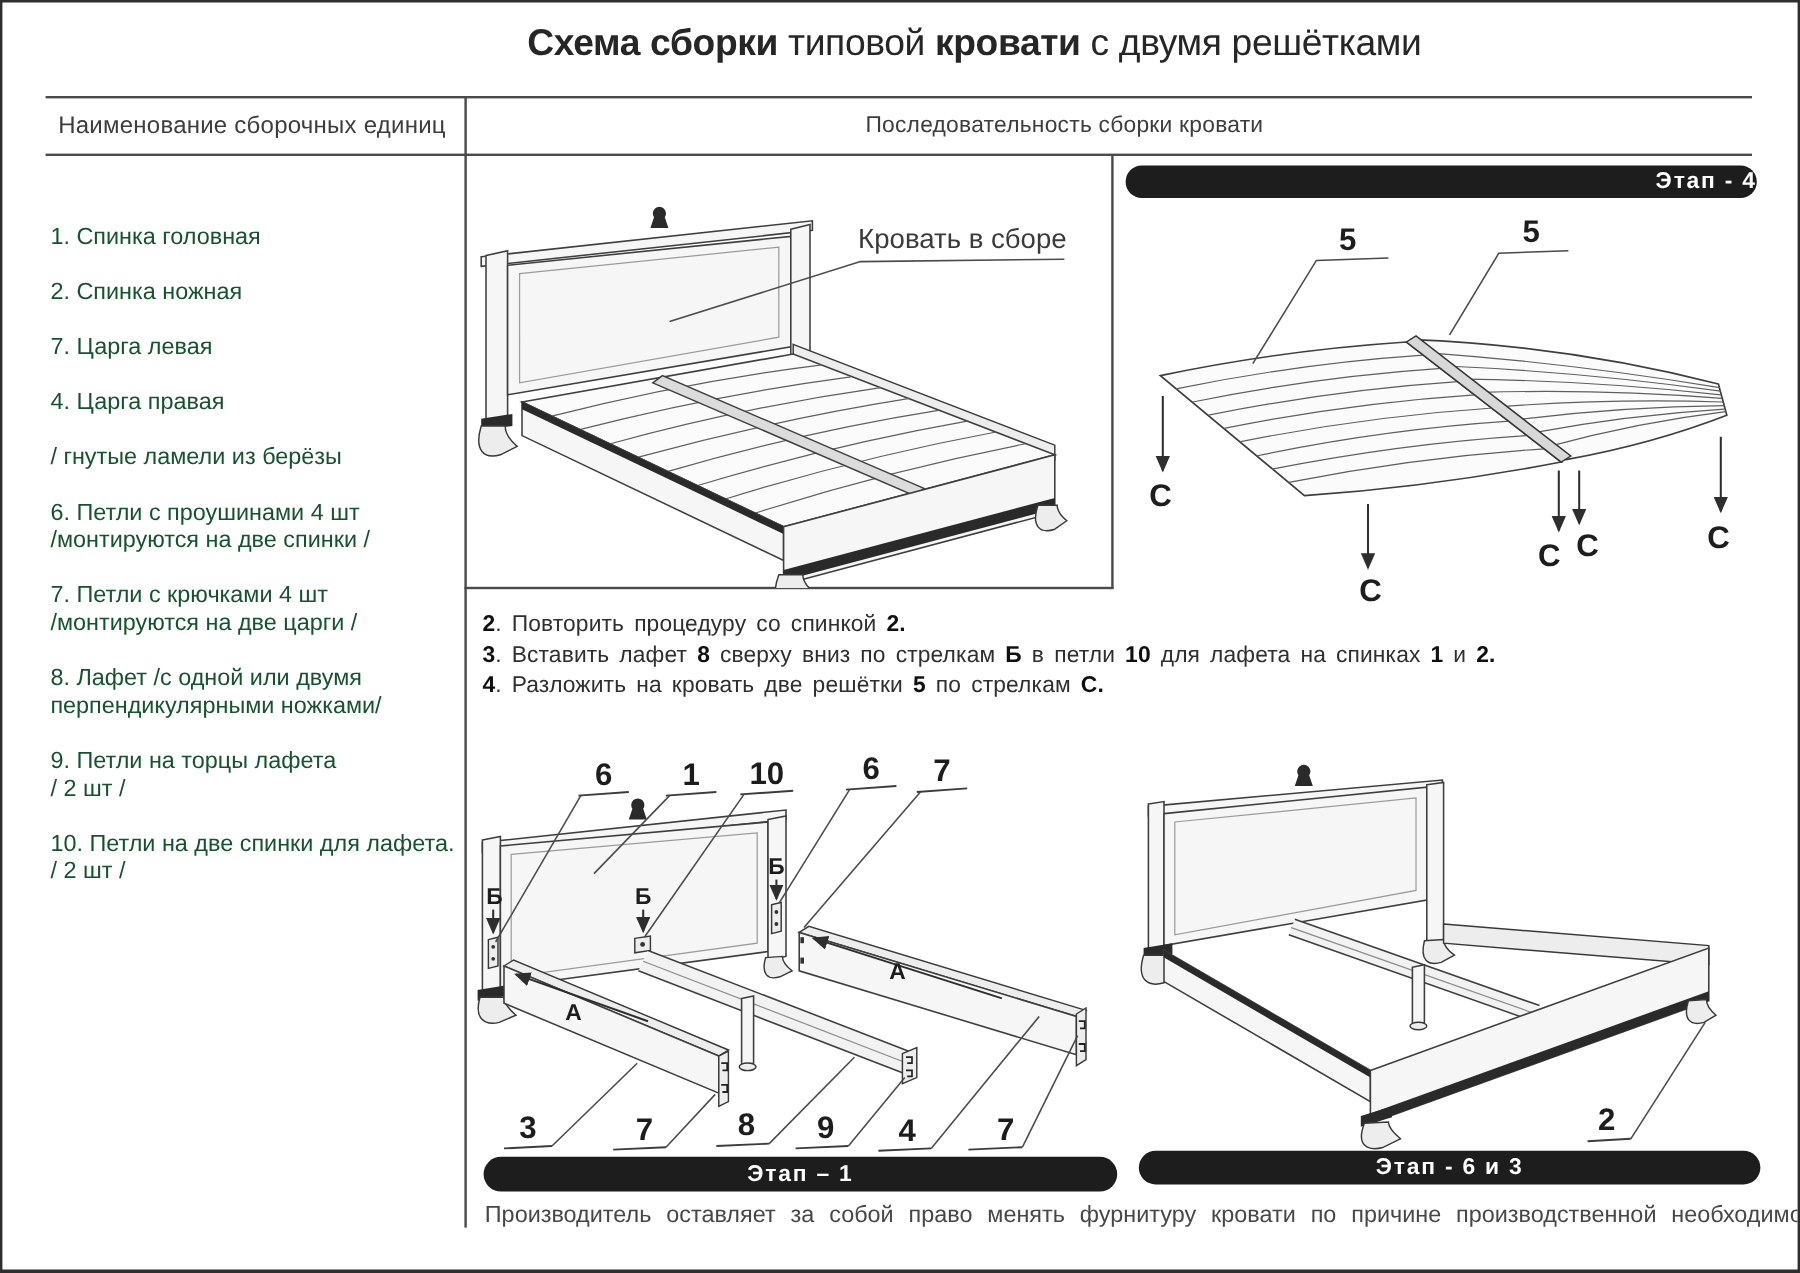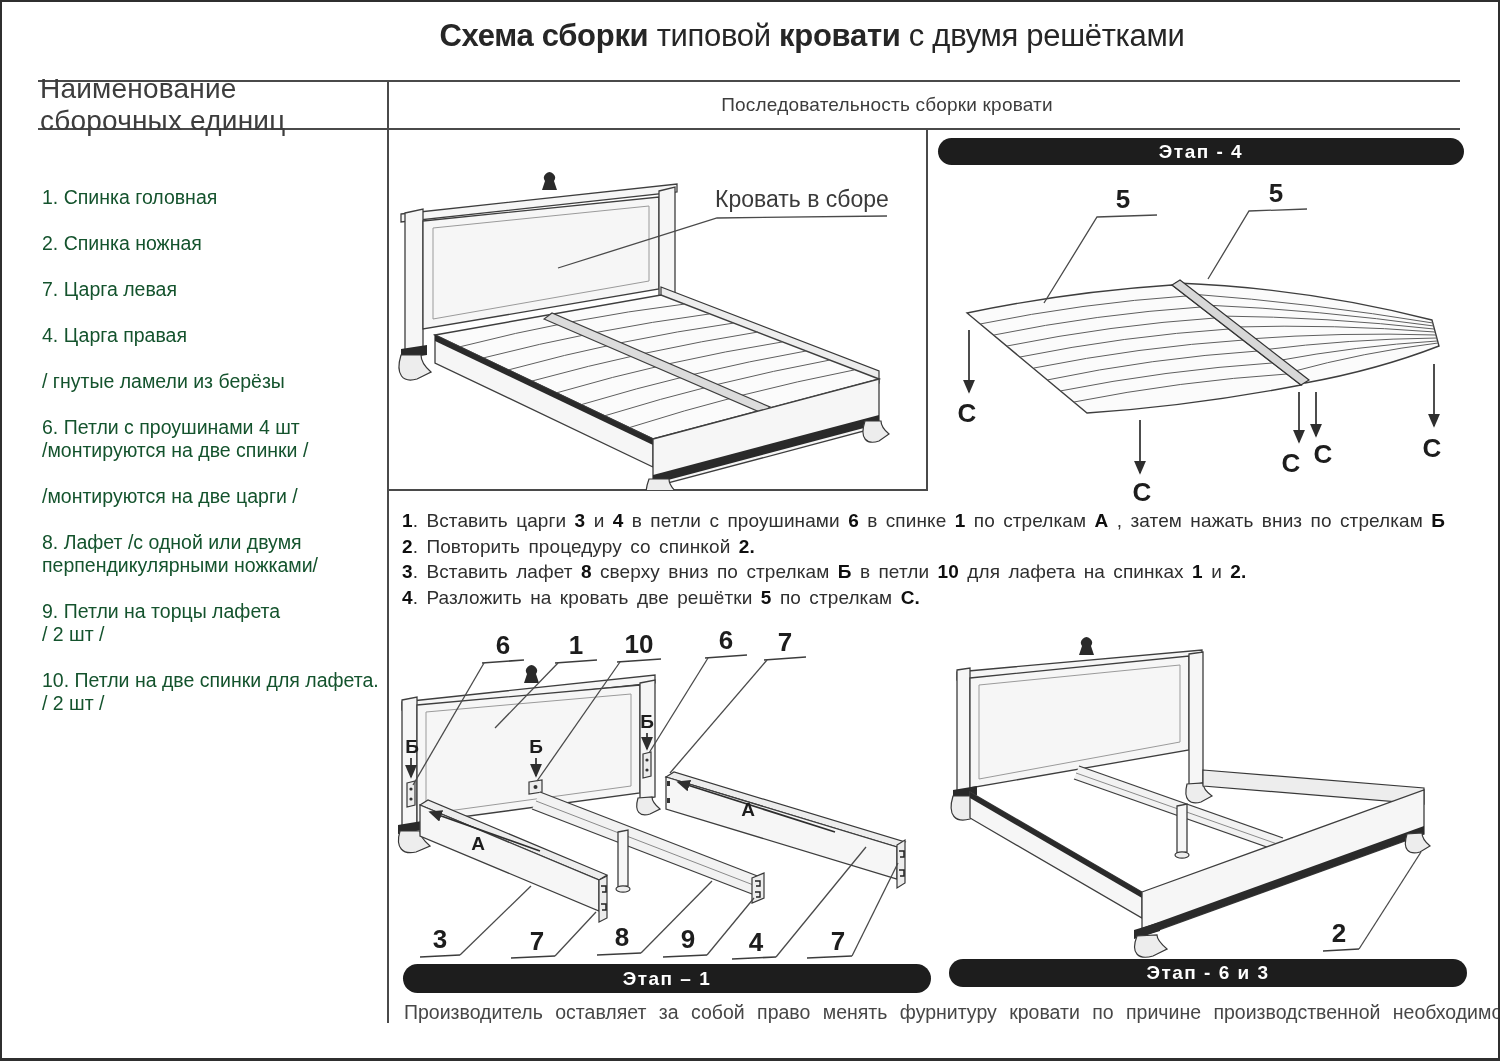--- a/index.html
+++ b/index.html
@@ -11,21 +11,21 @@
   .abs{position:absolute;}
   .hline{position:absolute;height:2px;background:#4a4a4a;}
   .vline{position:absolute;width:2px;background:#4a4a4a;}
   .title{
     position:absolute;top:16px;left:120px;width:1380px;text-align:center;
     font-size:31px;color:#262626;letter-spacing:-0.3px;white-space:nowrap;
   }
   .title b{font-weight:bold;}
   .col-header{
     position:absolute;top:86px;height:34px;display:flex;align-items:center;justify-content:center;
-    font-size:28px;color:#3d3d3d;letter-spacing:0.2px;
+    font-size:20px;color:#3d3d3d;letter-spacing:0.2px;
   }
   .parts{
     position:absolute;left:40px;top:184px;width:340px;font-size:19.5px;line-height:23px;color:#14532d;
   }
   .part-item{margin-bottom:23px;}
   .steps{
     position:absolute;left:400px;top:506px;width:1060px;font-size:19px;color:#2f2f2f;
     word-spacing:3px;letter-spacing:0.1px;
   }
   .step-line{line-height:25.6px;white-space:nowrap;}
@@ -84,20 +84,21 @@
         <div>4. Царга правая</div>
       </div>
       <div class="part-item">
         <div>/ гнутые ламели из берёзы</div>
       </div>
       <div class="part-item">
         <div>6. Петли с проушинами 4 шт</div>
         <div>/монтируются на две спинки /</div>
       </div>
       <div class="part-item">
+        <div>7. Петли с крючками 4 шт</div>
         <div>/монтируются на две царги /</div>
       </div>
       <div class="part-item">
         <div>8. Лафет /с одной или двумя</div>
         <div>перпендикулярными ножками/</div>
       </div>
       <div class="part-item">
         <div>9. Петли на торцы лафета</div>
         <div>/ 2 шт /</div>
       </div>
@@ -144,21 +145,21 @@
       <path class="fill-m" d="M262,350 C254,372 264,380 280,375 L294,367 C286,361 282,355 282,350 Z"></path>
       <path class="fill-m" d="M478,292 C472,310 480,316 492,312 L502,305 C496,300 494,296 494,292 Z"></path>
     </g>
 
     <g>
       <polyline class="ldr" points="500,87 330,89 171,139"></polyline>
       <text class="callout" x="415" y="78" text-anchor="middle">Кровать в сборе</text>
     </g>
   </svg>
 
-  <div class="pill" style="left:936px;top:136px;width:526px;height:27px;">
+  <div class="pill" style="left:936px;top:136px;width:526px;height:27px;justify-content:flex-end;">
     <span>Этап -  4</span>
   </div>
   <svg class="abs" style="left:925px;top:168px;" width="535" height="337" viewBox="0 0 535 337">
     <defs>
       <marker id="mB" markerWidth="9" markerHeight="8" refX="7" refY="3.5" orient="auto">
         <path d="M0,0 L8,3.5 L0,7 Z" fill="#2e2e2e"></path>
       </marker>
     </defs>
 
     <g>
@@ -211,21 +212,20 @@
       <line class="arrow" x1="389" y1="222" x2="389" y2="266" marker-end="url(#mB)"></line>
       <text class="num" x="396" y="293" text-anchor="middle">С</text>
     </g>
     <g>
       <line class="arrow" x1="507" y1="194" x2="507" y2="256" marker-end="url(#mB)"></line>
       <text class="num" x="505" y="287" text-anchor="middle">С</text>
     </g>
   </svg>
 
   <div class="steps" id="steps-list">
-      <div class="step-line"><b>1</b><span>. Вставить царги </span><b>3</b><span> и </span><b>4</b><span> в петли с проушинами </span><b>6</b><span> в спинке </span><b>1</b><span> по стрелкам </span><b>А</b><span> , затем нажать вниз по стрелкам </span><b>Б</b></div>
       <div class="step-line"><b>2</b><span>. Повторить процедуру со спинкой </span><b>2.</b></div>
       <div class="step-line"><b>3</b><span>. Вставить лафет </span><b>8</b><span> сверху вниз по стрелкам </span><b>Б</b><span> в петли </span><b>10</b><span> для лафета на спинках </span><b>1</b><span> и </span><b>2.</b></div>
       <div class="step-line"><b>4</b><span>. Разложить на кровать две решётки </span><b>5</b><span>  по стрелкам </span><b>С.</b></div>
     </div>
 
   <svg class="abs" style="left:388px;top:618px;" width="544" height="340" viewBox="0 0 544 340">
     <defs>
       <marker id="mC" markerWidth="9" markerHeight="8" refX="7" refY="3.5" orient="auto">
         <path d="M0,0 L8,3.5 L0,7 Z" fill="#2e2e2e"></path>
       </marker>

